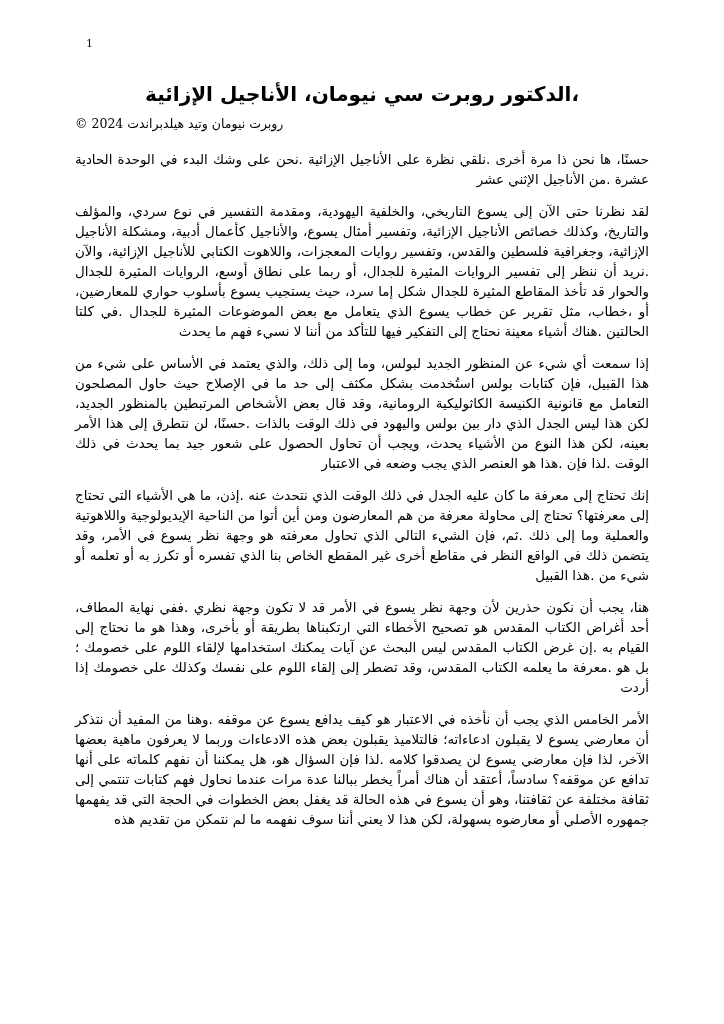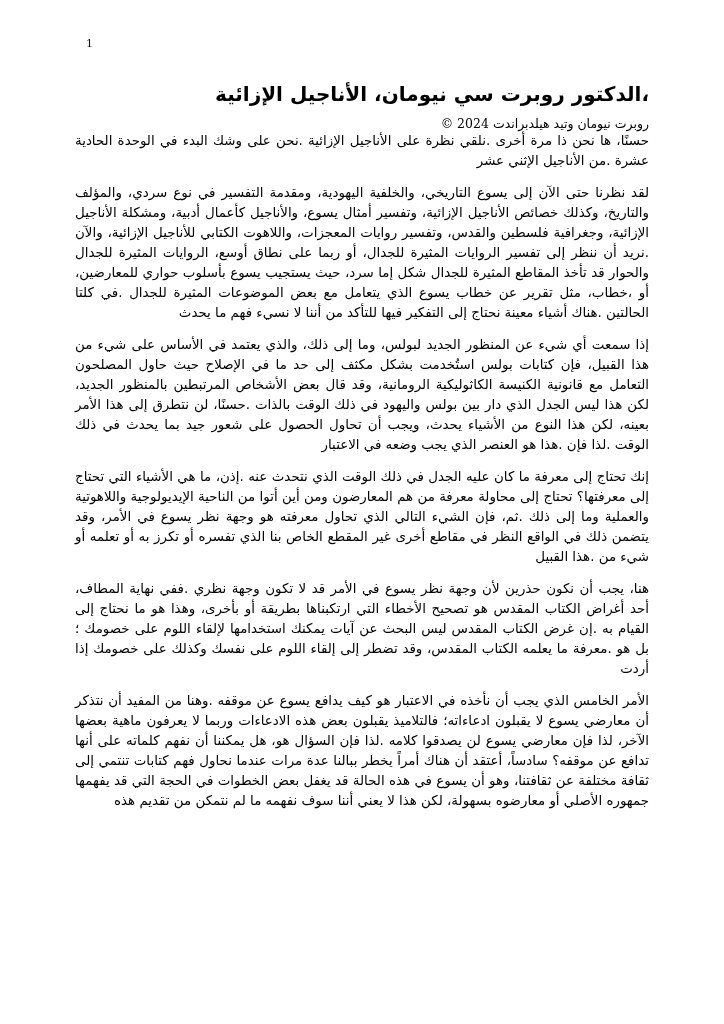--- a/index.html
+++ b/index.html
@@ -24,37 +24,38 @@
   }
   .doc {
     position: absolute;
     top: 80px;
     left: 75px;
     right: 75px;
   }
   .title {
     direction: rtl;
     unicode-bidi: plaintext;
-    text-align: right;
+    text-align: center;
     font-weight: 700;
     font-size: 20px;
     line-height: 29px;
     letter-spacing: 0px;
   }
   .byline {
     direction: rtl;
     unicode-bidi: plaintext;
-    text-align: right;
+    text-align: left;
     font-size: 12.5px;
     letter-spacing: 1.6px;
     margin-top: 7px;
     font-family: "DejaVu Serif", "DejaVu Sans", serif;
   }
   .body-text {
     direction: rtl;
+    margin-top: 19px;
     font-size: 13.4px;
     line-height: 20px;
     text-align: justify;
   }
   .body-text p {
     margin: 0 0 12px 0;
     unicode-bidi: plaintext;
   }
 </style>
 </head>

